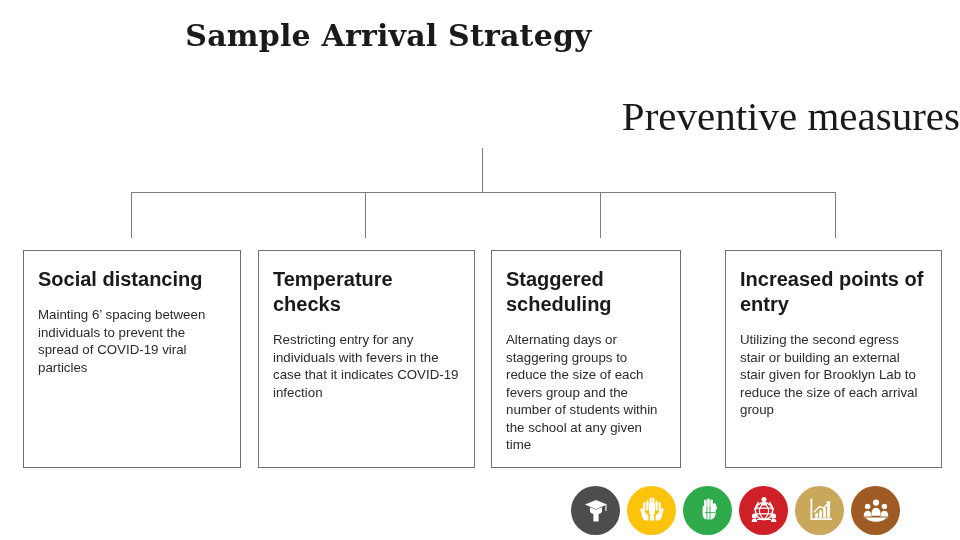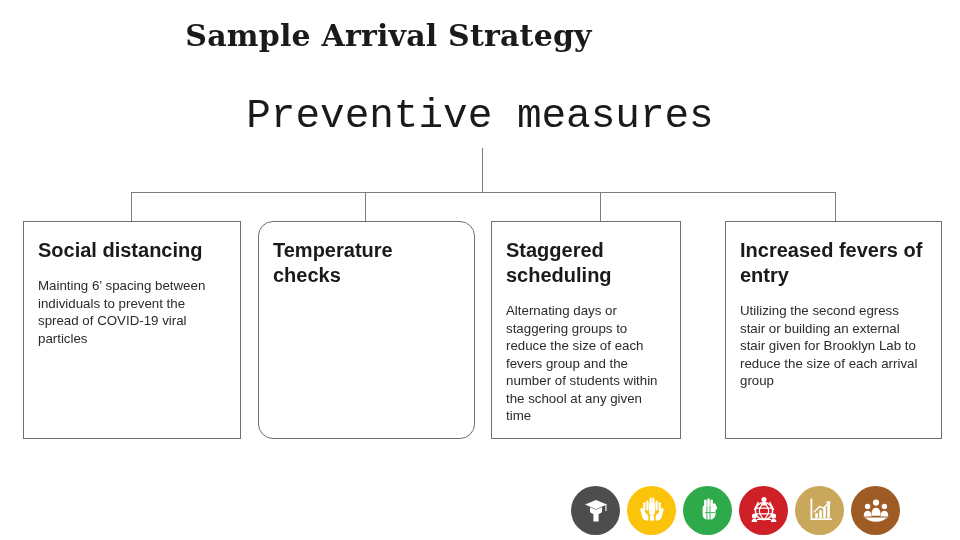--- a/index.html
+++ b/index.html
@@ -30,22 +30,22 @@
     letter-spacing: 0.2px;
     color: #1a1a1a;
   }
 
   
   #root-heading {
     position: absolute;
     top: 91px;
     left: 0;
     width: 960px;
-    text-align: center;
-    font-family: Liberation Mono, monospace;
+    text-align: right;
+    font-family: Liberation Serif, serif;
     font-weight: 400;
     font-size: 41px;
     line-height: 50px;
     color: #1a1a1a;
   }
 
   
   .conn {
     position: absolute;
     background: #7d7d7d;
@@ -56,29 +56,29 @@
   #conn-root-stem   { left: 482px; top: 148px;  height: 45px; }
   #conn-bus         { left: 131px; top: 192px;  width: 705px; }
   #conn-drop-1      { left: 131px; top: 192px;  height: 46px; }
   #conn-drop-2      { left: 365px; top: 192px;  height: 46px; }
   #conn-drop-3      { left: 600px; top: 192px;  height: 46px; }
   #conn-drop-4      { left: 835px; top: 192px;  height: 46px; }
 
   
   .node-box {
     position: absolute;
-    top: 221px;
+    top: 250px;
     height: 218px;
     box-sizing: border-box;
     border: 1px solid #6f6f6f;
     background: #ffffff;
     padding: 16px 14px 10px 14px;
   }
   #box-1 { left: 23px;  width: 218px; }
-  #box-2 { left: 258px; width: 217px; border-radius: 15px; }
+  #box-2 { left: 258px; width: 217px; }
   #box-3 { left: 491px; width: 190px; }
   #box-4 { left: 725px; width: 217px; }
 
   .node-title {
     font-family: "Liberation Sans", sans-serif;
     font-weight: bold;
     font-size: 20px;
     line-height: 25px;
     color: #1a1a1a;
     margin: 0 0 14px 0;
@@ -128,29 +128,30 @@
 <div class="conn conn-v" id="conn-drop-3"></div>
 <div class="conn conn-v" id="conn-drop-4"></div>
 
 <div class="node-box" id="box-1">
   <p class="node-title">Social distancing</p>
   <p class="node-body">Mainting 6’ spacing between individuals to prevent the spread of COVID-19 viral particles</p>
 </div>
 
 <div class="node-box" id="box-2">
   <p class="node-title">Temperature checks</p>
+  <p class="node-body">Restricting entry for any individuals with fevers in the case that it indicates COVID-19 infection</p>
 </div>
 
 <div class="node-box" id="box-3">
   <p class="node-title">Staggered scheduling</p>
   <p class="node-body">Alternating days or staggering groups to reduce the size of each fevers group and the number of students within the school at any given time</p>
 </div>
 
 <div class="node-box" id="box-4">
-  <p class="node-title">Increased fevers of entry</p>
+  <p class="node-title">Increased points of entry</p>
   <p class="node-body">Utilizing the second egress stair or building an external stair given for Brooklyn Lab to reduce the size of each arrival group</p>
 </div>
 
 <div id="icon-row">
 
   <div class="sdg-icon" style="background: rgb(77, 77, 77);">
     <svg width="30" height="30" viewBox="0 0 30 30" aria-hidden="true">
       <path d="M15 5 L26 9.6 L15 14.2 L4 9.6 Z" fill="#fff"></path>
       <path d="M9 12.2 L9 16.6 C9 18.2 12 19.2 15 19.2 C18 19.2 21 18.2 21 16.6 L21 12.2 L15 14.8 Z" fill="#fff"></path>
       <rect x="12.4" y="15.4" width="5.2" height="11.2" rx="0.6" fill="#fff"></rect>

